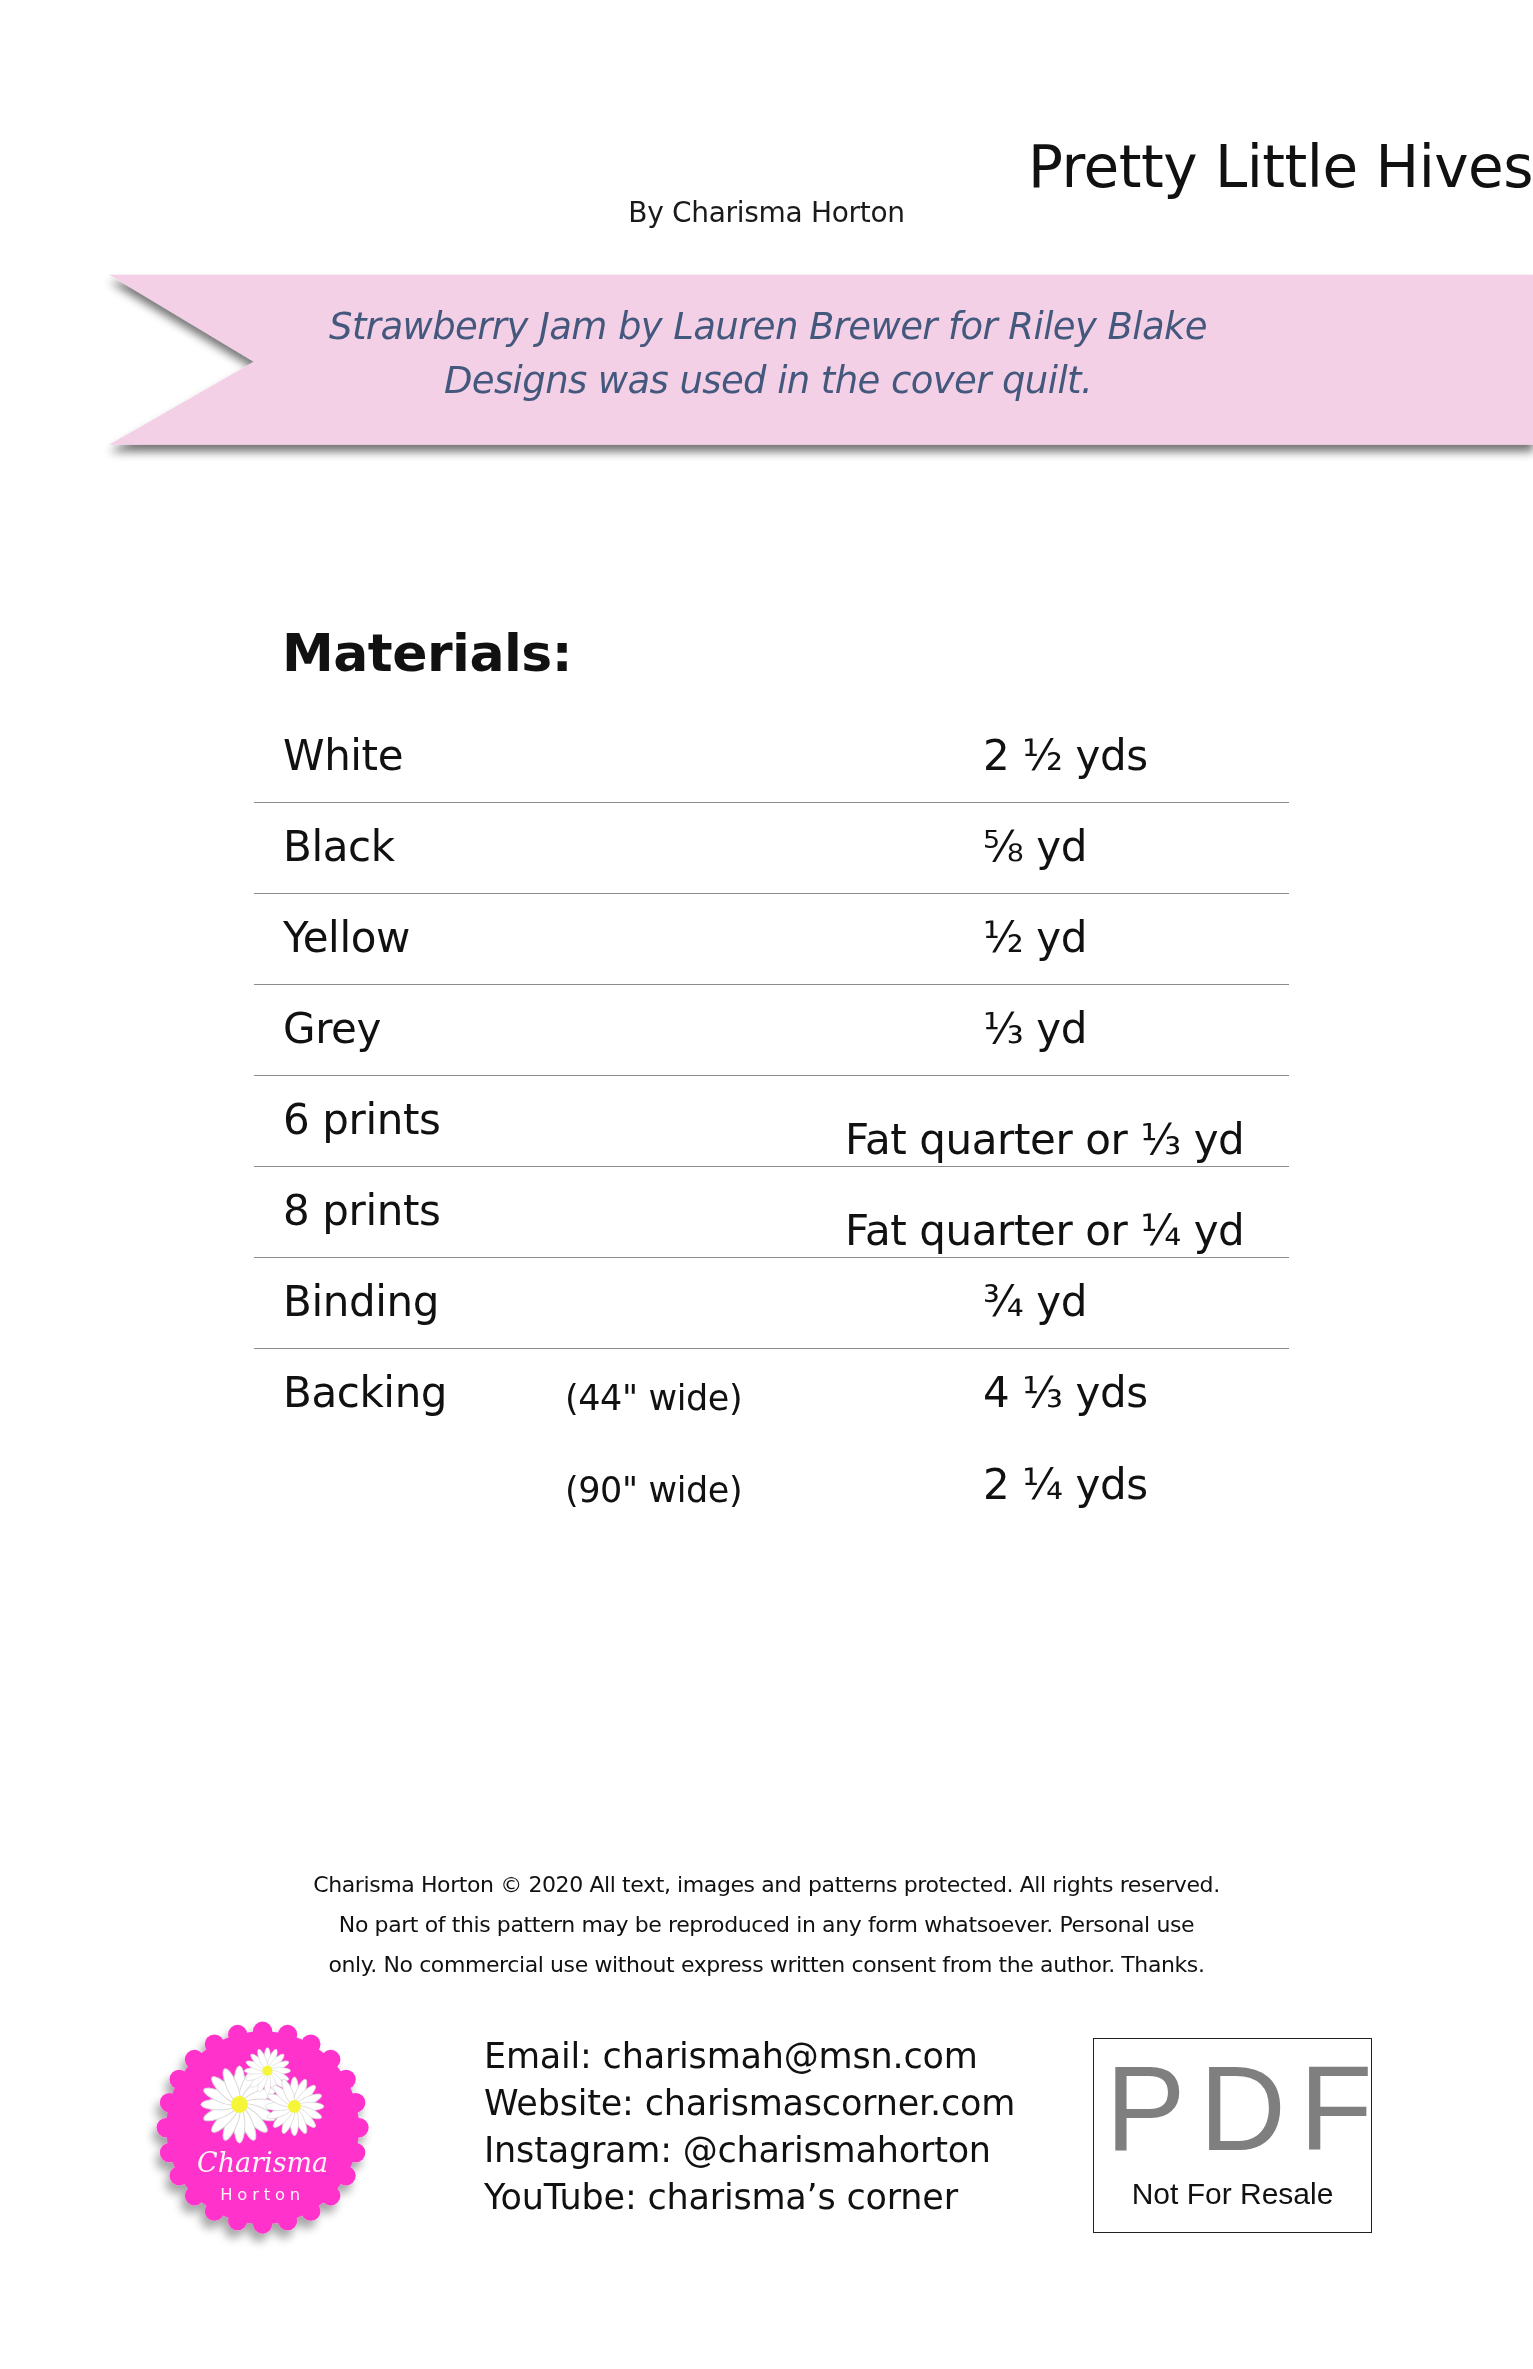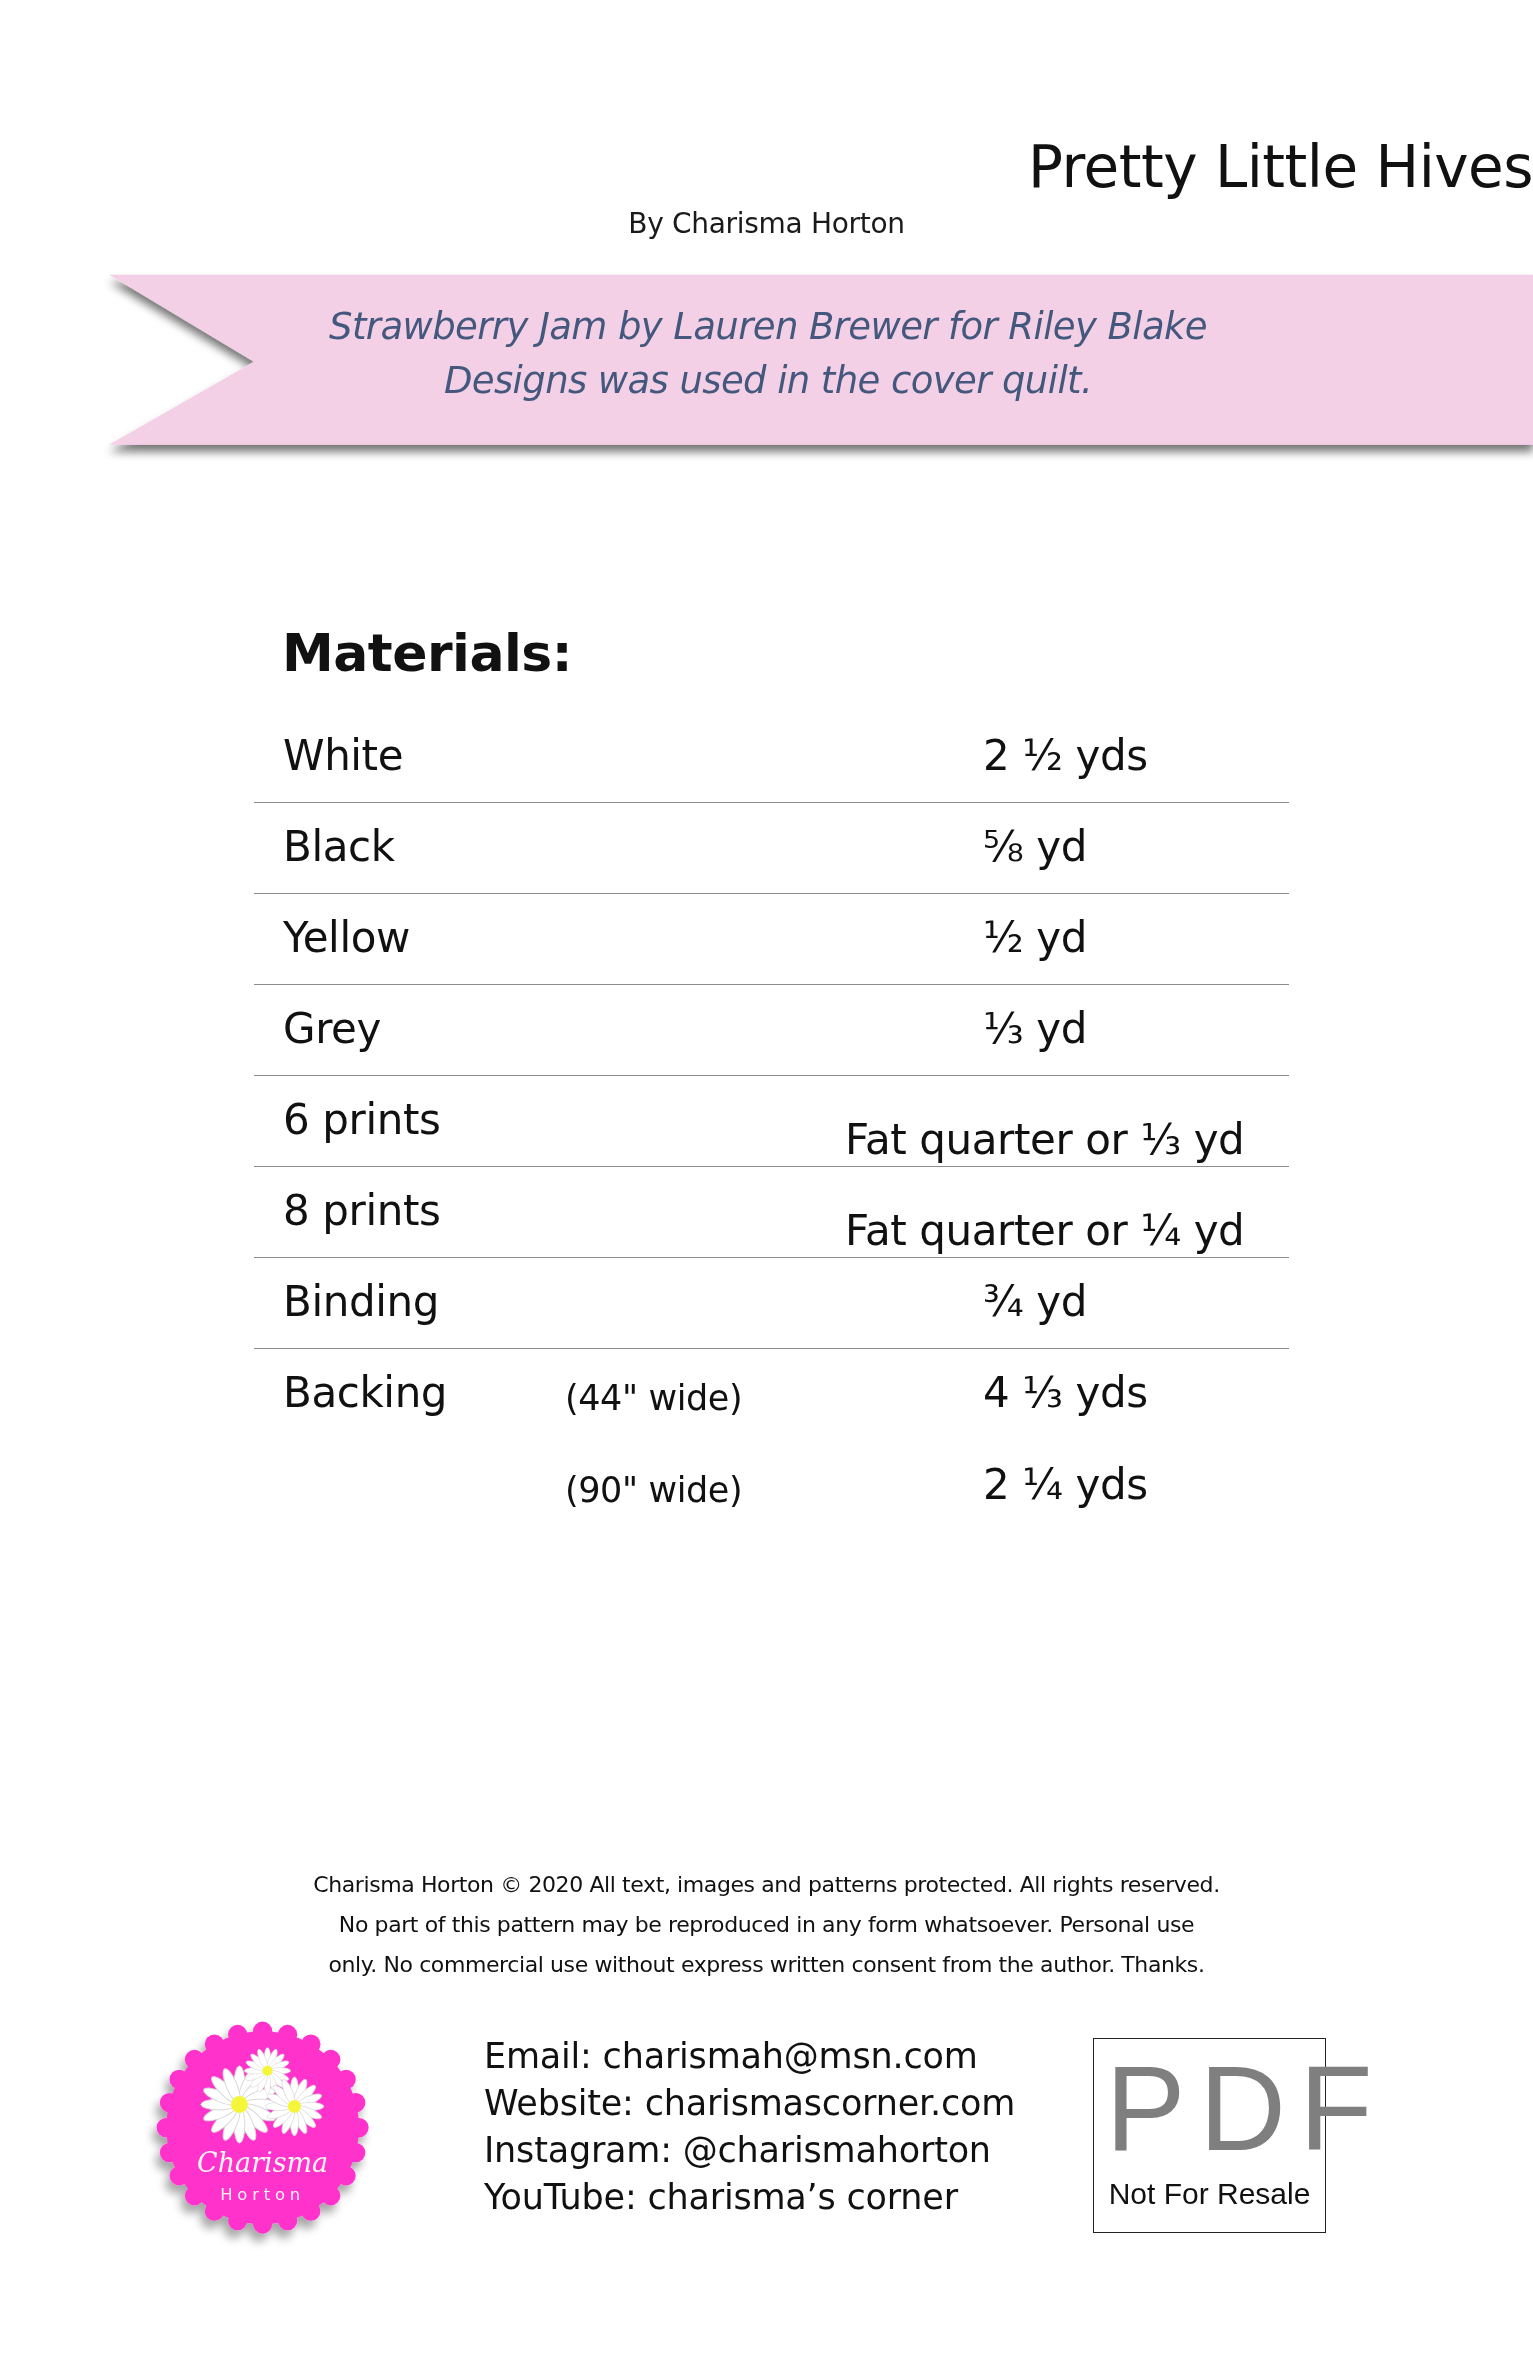--- a/index.html
+++ b/index.html
@@ -5,21 +5,21 @@
   * { box-sizing: border-box; margin: 0; padding: 0; }
   html, body { width: 1533px; height: 2369px; background: #ffffff; overflow: hidden; }
   body { position: relative; font-family: "DejaVu Sans", sans-serif; color: #111; }
 
   .title {
     position: absolute; left: 0; width: 1533px; top: 133px;
     text-align: right; font-size: 58px; line-height: 68px; font-weight: normal;
     letter-spacing: -0.5px; color: #111;
   }
   .byline {
-    position: absolute; left: 0; width: 1533px; top: 207px;
+    position: absolute; left: 0; width: 1533px; top: 196px;
     text-align: center; font-size: 28px; line-height: 33px; color: #1a1a1a;
     letter-spacing: -0.3px;
   }
 
   .ribbon { position: absolute; left: 97px; top: 270px; width: 1437px; height: 193px; }
   .ribbon svg { position: absolute; left: 0; top: 0; }
   .ribbon-text {
     position: absolute; left: 97px; width: 1342px; top: 300px;
     text-align: center; font-style: italic; font-size: 37px; line-height: 54px;
     color: #44587e; letter-spacing: -0.6px;
@@ -57,21 +57,21 @@
 
   .logo { position: absolute; left: 145px; top: 2010px; width: 241px; height: 241px; }
 
   .contact {
     position: absolute; left: 440px; top: 2033px;
     font-size: 35px; line-height: 47px; color: #111; letter-spacing: -0.2px;
   }
   .contact span { display: block; white-space: nowrap; margin-left: 44px; }
 
   .pdf-box {
-    position: absolute; left: 1093px; top: 2038px; width: 233px; height: 195px;
+    position: absolute; left: 1093px; top: 2038px; width: 279px; height: 195px;
     border: 1.9px solid #222; background: #fff;
   }
   .pdf-mark {
     position: absolute; left: 0; width: 100%; top: 5.8px; text-align: center;
     font-family: "Liberation Sans", sans-serif; font-size: 120px; line-height: 126px;
     color: #7f7f7f; letter-spacing: 13.5px; padding-left: 11.6px;
   }
   .pdf-note {
     position: absolute; left: 0; width: 100%; top: 135px; text-align: center;
     font-family: "Liberation Sans", sans-serif; font-size: 30px; line-height: 39px;

